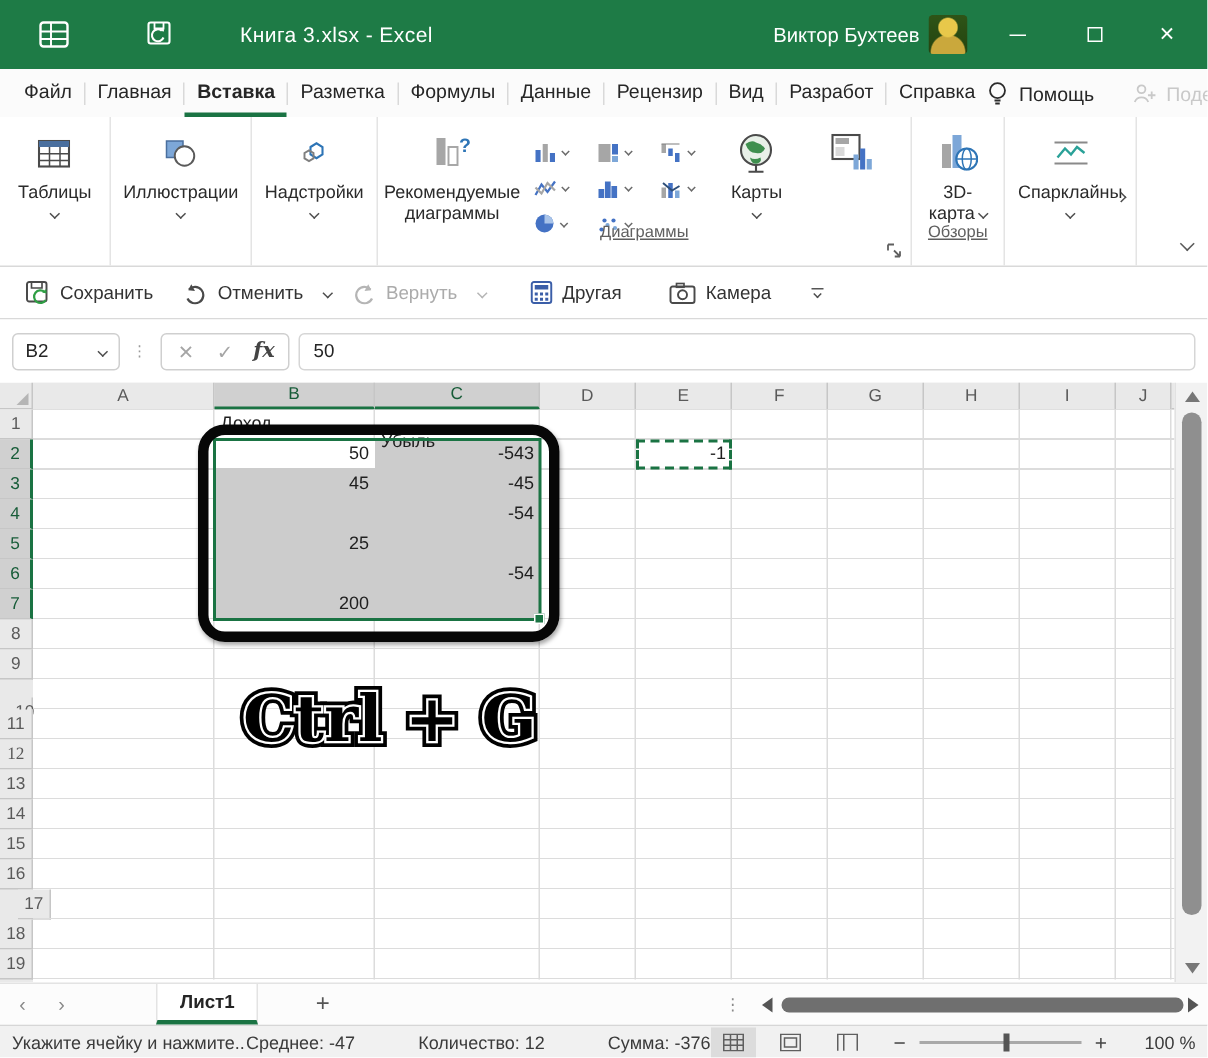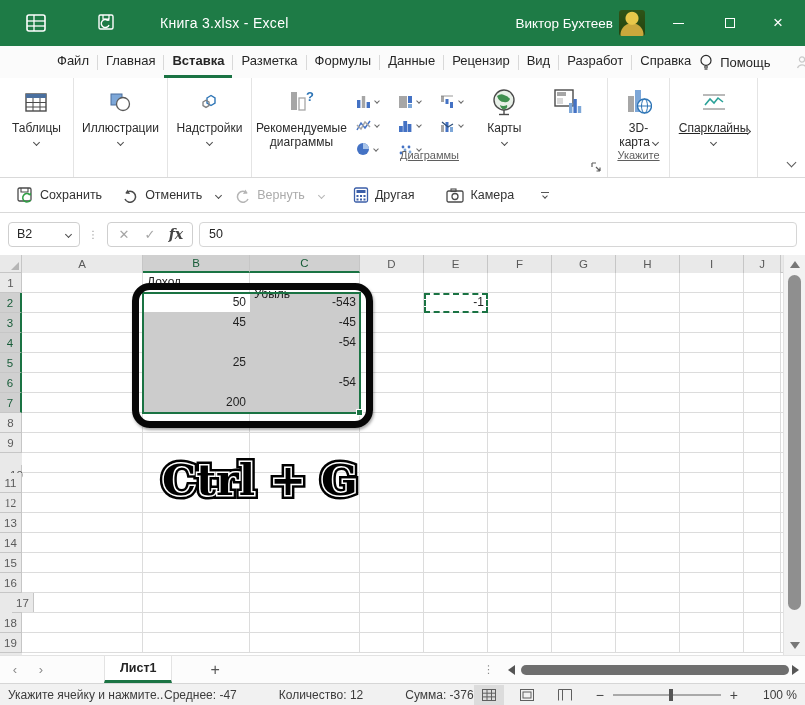--- a/index.html
+++ b/index.html
@@ -33,21 +33,21 @@
   .ribbon { height:100px; background:#fff; border-bottom:1px solid #d9d9d9; display:flex; position:relative; }
   .grp { position:relative; border-right:1px solid #e4e4e4; display:flex; justify-content:center; padding-top:6px; }
   .grp-label { position:absolute; bottom:16px; left:0; width:100%; text-align:center; font-size:11px; color:#5f5f5f;text-decoration:underline; }
   .bigbtn { display:flex; flex-direction:column; align-items:center; padding:3px 4px; border-radius:3px; }
   .bicon { height:30px; display:flex; align-items:center; justify-content:center; }
   .blabel { font-size:12px; color:#2b2b2b; text-align:center; line-height:1.2; margin-top:4px; }
   .chev { width:5px; height:5px; border-right:1.4px solid #4d4d4d; border-bottom:1.4px solid #4d4d4d; transform:rotate(45deg); display:inline-block; }
   .bigbtn > .chev { margin-top:5px; }
   .blabel .chev { margin-left:3px; margin-bottom:1px; }
   .g-tables { width:74px; } .g-illu { width:94px; } .g-addins { width:84px; }
-  .g-charts { width:356px; } .g-tours { width:62px; } .g-spark { width:88px;text-decoration:underline; }
+  .g-charts { width:356px; } .g-tours { width:62px; } .g-spark { width:88px; }
   .g-rail { flex:1; border-right:none; }
   .chartgrid { display:grid; grid-template-columns:repeat(3,42px); grid-auto-rows:24px; padding-top:5px; margin-left:2px; }
   .minibtn { display:flex; align-items:center; gap:4px; padding:2px 3px; border-radius:2px; }
   .minibtn .chev { width:4px; height:4px; border-color:#6a6a6a; }
   .launcher { position:absolute; right:5px; bottom:4px; width:12px; height:12px; }
   .spark-more { position:absolute; right:2px; top:46px; width:10px; height:14px; display:flex; align-items:center; }
   .spark-more .chev { transform:rotate(-45deg); }
   .collapse-btn { position:absolute; right:10px; bottom:8px; }
   .collapse-btn .chev { width:7px; height:7px; border-color:#5a5a5a; }
 
@@ -156,21 +156,21 @@
     </button>
   <button class="wbtn max">
       <span class="maxglyph"></span>
     </button>
   <button class="wbtn close">
       <span>×</span>
     </button>
 </header>
 
 <nav class="tabrow">
-  <div style="display:flex;margin-left:41px;" id="tablist">
+  <div style="display:flex;" id="tablist">
       <div class="rtab">Файл</div>
       <span class="tabsep"></span>
       <div class="rtab">Главная</div>
       <span class="tabsep"></span>
       <div class="rtab active">Вставка</div>
       <span class="tabsep"></span>
       <div class="rtab">Разметка</div>
       <span class="tabsep"></span>
       <div class="rtab">Формулы</div>
       <span class="tabsep"></span>
@@ -372,21 +372,21 @@
         <svg width="26" height="28" viewBox="0 0 26 28">
             <rect x="2" y="8" width="6" height="16" fill="#a6a6a6"></rect>
             <rect x="9" y="2" width="6" height="22" fill="#7da7d8"></rect>
             <circle cx="18.5" cy="18" r="7" fill="#fff" stroke="#2e75b6" stroke-width="1.4"></circle>
             <ellipse cx="18.5" cy="18" rx="3" ry="7" fill="none" stroke="#2e75b6" stroke-width="1"></ellipse>
             <line x1="11.5" y1="18" x2="25.5" y2="18" stroke="#2e75b6" stroke-width="1"></line>
           </svg>
       </span>
       <span class="blabel"><span>3D-карта</span><span class="chev"></span></span>
     </div>
-    <span class="grp-label">Укажите</span>
+    <span class="grp-label">Обзоры</span>
   </div>
 
   <div class="grp g-spark">
     <div class="bigbtn">
       <span class="bicon">
         <svg width="24" height="18" viewBox="0 0 24 18">
             <line x1="1" y1="2" x2="23" y2="2" stroke="#8a8a8a" stroke-width="1.2"></line>
             <line x1="1" y1="16" x2="23" y2="16" stroke="#8a8a8a" stroke-width="1.2"></line>
             <polyline points="3,12 8,6 12,10 16,5 21,9" fill="none" stroke="#2aa198" stroke-width="1.6"></polyline>
           </svg>

